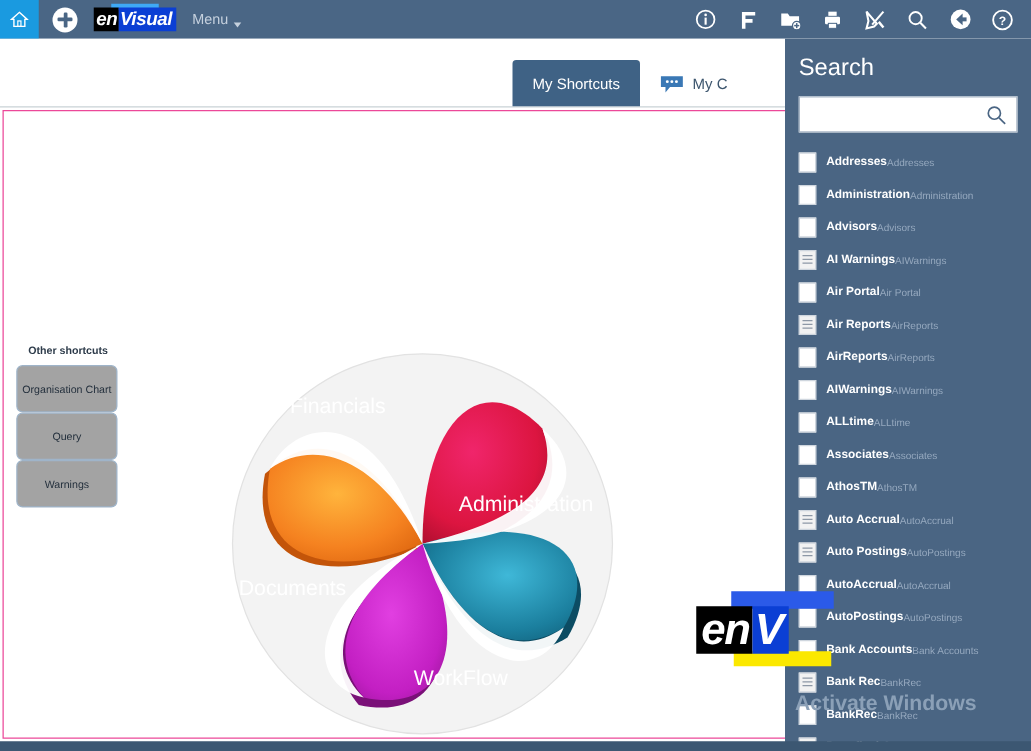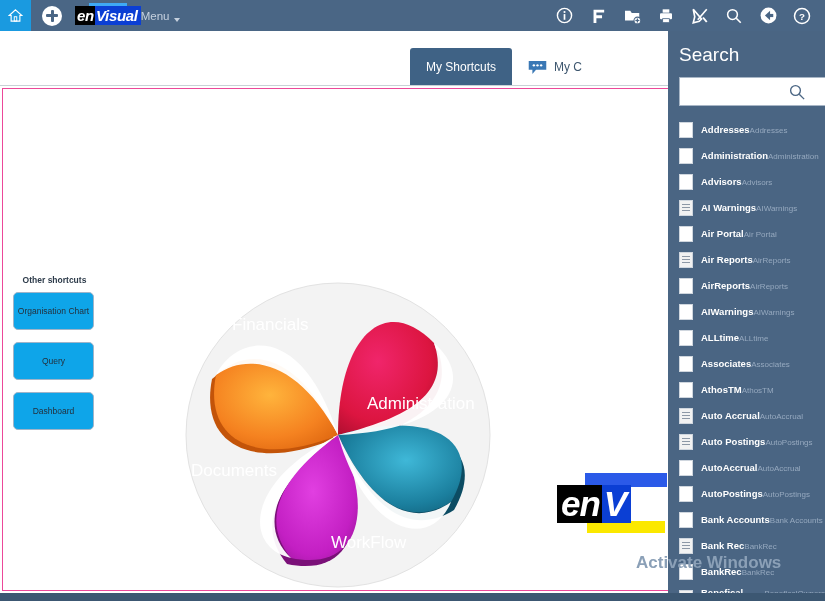--- a/index.html
+++ b/index.html
@@ -46,21 +46,21 @@
   }
   .logo .logo-visual {
     background: #0b3fd4; color: #ffffff; padding: 0 3px 0 1px;
     position: relative; z-index: 2;
   }
   .logo .logo-cap {
     position: absolute; left: 14px; top: -3px; width: 38px; height: 5px;
     background: #3fa9f5; z-index: 1;
   }
   .menu-label {
-    color: #c6d1de; font-size: 11.5px; cursor: pointer;
+    margin-left: 13px; color: #c6d1de; font-size: 11.5px; cursor: pointer;
     display: flex; align-items: flex-end; gap: 4px;
   }
   .caret-down { width:0;height:0;border-left:3px solid transparent;border-right:3px solid transparent;border-top:4px solid #c6d1de; }
 
   .header-spacer { flex: 1 1 auto; }
   .header-icons { display: flex; align-items: center; gap: 0px; padding-right: 6px; }
   .hicon {
     width: 34px; height: 31px; display:flex; align-items:center; justify-content:center;
     cursor: pointer;
   }
@@ -93,22 +93,22 @@
     background: #3c5772;
   }
 
   
   .shortcuts { position: absolute; left: 10px; top: 186px; width: 83px; }
   .shortcuts-title {
     font-size: 8.5px; font-weight: bold; color: #2d3b4a; text-align: center;
     margin-bottom: 7px;
   }
   .shortcut-btn {
-    width: 81px; height: 38px; background: #0ea5e9; border: 1px solid #9fb4c9;
-    border-radius: 5px; margin-bottom: 12px;
+    width: 81px; height: 38px; background: #a3a3a3; border: 1px solid #9fb4c9;
+    border-radius: 5px; 
     display: flex; align-items: center; justify-content: center;
     font-size: 8.5px; color: #24303d; cursor: pointer; text-align:center;
   }
 
   
   .pinwheel { position: absolute; left: 178px; top: 186px; width: 315px; height: 320px; }
   .pinwheel svg { display:block; }
   .crm-label {
     position: absolute; left: 0; top: 0; width: 315px; height: 320px;
     pointer-events: none;
@@ -129,21 +129,21 @@
     font-style: italic; font-weight: bold; font-size: 35px; line-height: 38px;
     letter-spacing: -1px; display: flex; align-items: stretch;
   }
   .content-logo .cl-en { background: #000000; color: #ffffff; padding: 0 2px 0 4px; position:relative; z-index:2;}
   .content-logo .cl-vis { background: #0b3fd4; color: #ffffff; padding: 0 5px 0 2px; position:relative; z-index:2;}
   .content-logo .cl-blue { position:absolute; left:28px; top:-12px; width:82px; height:14px; background:#2b5ae8; z-index:1;}
   .content-logo .cl-yellow { position:absolute; left:30px; bottom:-10px; width:78px; height:12px; background:#fbe800; z-index:1;}
 
   
   .search-panel {
-    position: absolute; right: 0; top: 31px; width: 157px; height: 570px;
+    position: absolute; right: 0; top: 31px; width: 197px; height: 570px;
     background: #4a6583; overflow: hidden;
   }
   .search-title {
     color: #ffffff; font-size: 19px; padding: 13px 0 0 11px;
   }
   .search-box-wrap { padding: 11px 11px 0 11px; position: relative; }
   .search-input {
     width: 175px; height: 29px; background: #ffffff; border: 1px solid #a8b6c6;
     padding: 0 30px 0 6px; font-size: 12px; color: #222; outline: none;
     font-family: "Liberation Sans", sans-serif;
@@ -294,21 +294,21 @@
 
     </div>
   </div>
 
   <div class="content-frame">
 
     <div class="shortcuts">
       <div class="shortcuts-title">Other shortcuts</div>
       <div class="shortcut-btn">Organisation Chart</div>
       <div class="shortcut-btn">Query</div>
-      <div class="shortcut-btn">Dashboard</div>
+      <div class="shortcut-btn">Warnings</div>
     </div>
 
     <div class="pinwheel">
       <svg width="315" height="320" viewBox="0 0 315 320">
         <defs>
           <radialGradient id="gFin" cx="40%" cy="35%" r="75%">
             <stop offset="0%" stop-color="#f0256b"></stop>
             <stop offset="70%" stop-color="#dc1540"></stop>
             <stop offset="100%" stop-color="#b00f30"></stop>
           </radialGradient>

